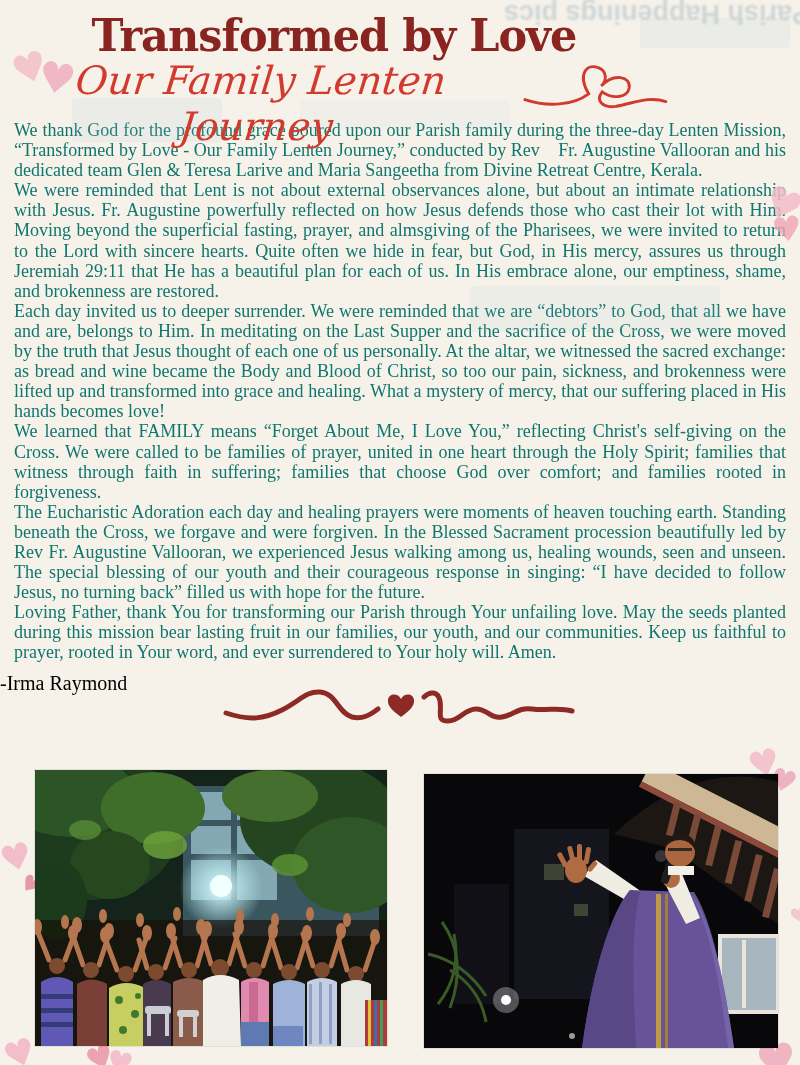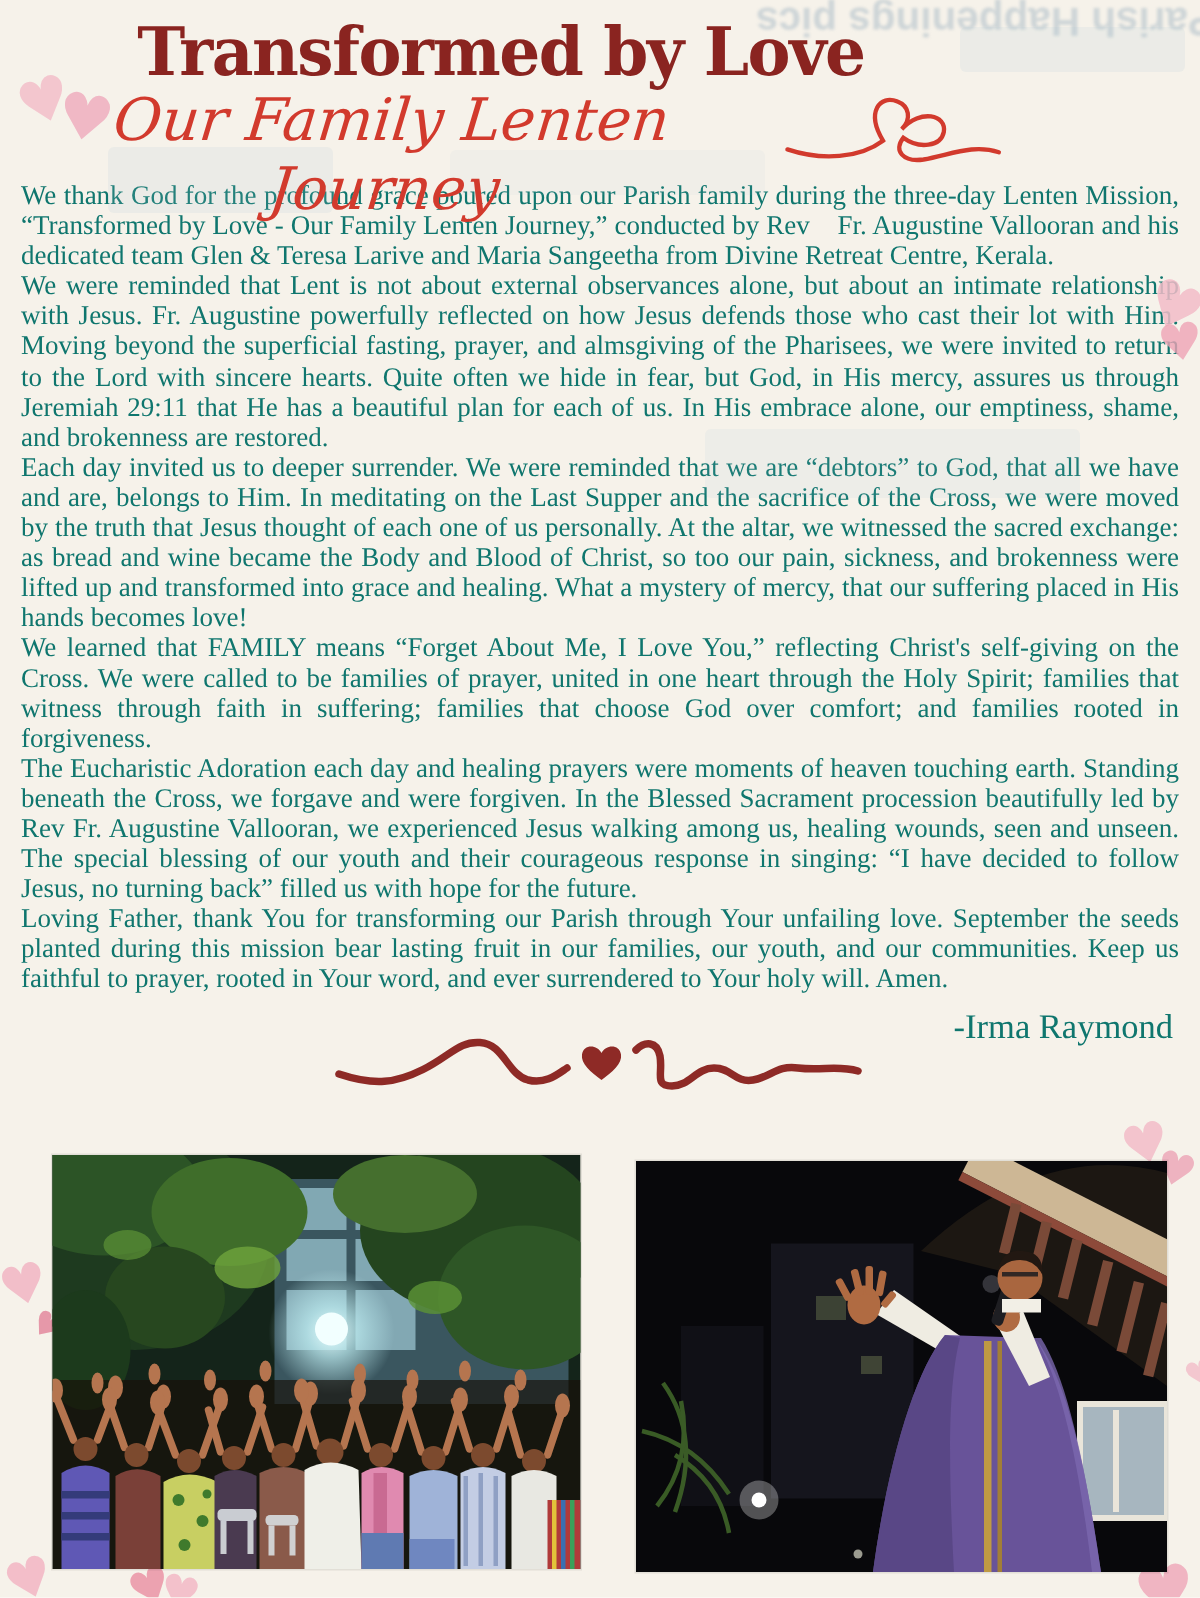--- a/index.html
+++ b/index.html
@@ -46,22 +46,22 @@
   }
   .flourish{margin-left:6px;margin-top:2px;}
   .article{
     padding:4px 14px 0 14px;
     font-size:18px;line-height:20.1px;
     text-align:justify;
     color:#0f766e;
   }
   .article p{margin:0;}
   .signature{
-    text-align:right;padding-right:18px;margin-top:9px;
-    font-size:23px;color:#0f766e;
+    padding-right:18px;margin-top:9px;
+    font-size:20px;color:#000000;
   }
   .divider{display:block;margin:-12px auto 0 auto;}
   .photo{position:absolute;box-shadow:0 0 0 1px rgba(0,0,0,0.08);}
   .photo svg{display:block;}
   .photo-left{left:35px;top:770px;width:352px;height:276px;}
   .photo-right{left:424px;top:774px;width:354px;height:274px;}
 </style>
 </head>
 <body>
 
@@ -102,21 +102,21 @@
       </svg>
     </div>
   </div>
 
   <div class="article">
     <p>We thank God for the profound grace poured upon our Parish family during the three-day Lenten Mission, “Transformed by Love - Our Family Lenten Journey,” conducted by Rev&nbsp;&nbsp;&nbsp; Fr. Augustine Vallooran and his dedicated team Glen &amp; Teresa Larive and Maria Sangeetha from Divine Retreat Centre, Kerala.</p>
     <p>We were reminded that Lent is not about external observances alone, but about an intimate relationship with Jesus. Fr. Augustine powerfully reflected on how Jesus defends those who cast their lot with Him. Moving beyond the superficial fasting, prayer, and almsgiving of the Pharisees, we were invited to return to the Lord with sincere hearts. Quite often we hide in fear, but God, in His mercy, assures us through Jeremiah 29:11 that He has a beautiful plan for each of us. In His embrace alone, our emptiness, shame, and brokenness are restored.</p>
     <p>Each day invited us to deeper surrender. We were reminded that we are “debtors” to God, that all we have and are, belongs to Him. In meditating on the Last Supper and the sacrifice of the Cross, we were moved by the truth that Jesus thought of each one of us personally. At the altar, we witnessed the sacred exchange: as bread and wine became the Body and Blood of Christ, so too our pain, sickness, and brokenness were lifted up and transformed into grace and healing. What a mystery of mercy, that our suffering placed in His hands becomes love!</p>
     <p>We learned that FAMILY means “Forget About Me, I Love You,” reflecting Christ's self-giving on the Cross. We were called to be families of prayer, united in one heart through the Holy Spirit; families that witness through faith in suffering; families that choose God over comfort; and families rooted in forgiveness.</p>
     <p>The Eucharistic Adoration each day and healing prayers were moments of heaven touching earth. Standing beneath the Cross, we forgave and were forgiven. In the Blessed Sacrament procession beautifully led by Rev Fr. Augustine Vallooran, we experienced Jesus walking among us, healing wounds, seen and unseen. The special blessing of our youth and their courageous response in singing: “I have decided to follow Jesus, no turning back” filled us with hope for the future.</p>
-    <p>Loving Father, thank You for transforming our Parish through Your unfailing love. September the seeds planted during this mission bear lasting fruit in our families, our youth, and our communities. Keep us faithful to prayer, rooted in Your word, and ever surrendered to Your holy will. Amen.</p>
+    <p>Loving Father, thank You for transforming our Parish through Your unfailing love. May the seeds planted during this mission bear lasting fruit in our families, our youth, and our communities. Keep us faithful to prayer, rooted in Your word, and ever surrendered to Your holy will. Amen.</p>
   </div>
 
   <div class="signature">-Irma Raymond</div>
 
   <svg class="divider" width="360" height="50" viewBox="0 0 360 50">
     <g stroke="#8e2a26" stroke-width="5" fill="none" stroke-linecap="round">
       <path d="M6,30 C30,38 44,36 62,27 C80,18 86,8 100,9 C116,10 118,30 132,34 C144,37 152,30 158,26"></path>
       <path d="M204,14 C210,8 218,8 220,18 C222,30 216,38 228,38 C240,38 244,26 256,26 C268,26 270,36 282,34 C294,32 298,24 312,26 C328,28 338,24 352,28"></path>
     </g>
     <path d="M181,16 c-3,-6 -12,-6 -13,1 c-1,6 6,12 13,17 c7,-5 14,-11 13,-17 c-1,-7 -10,-7 -13,-1 z" fill="#8e2a26"></path>

